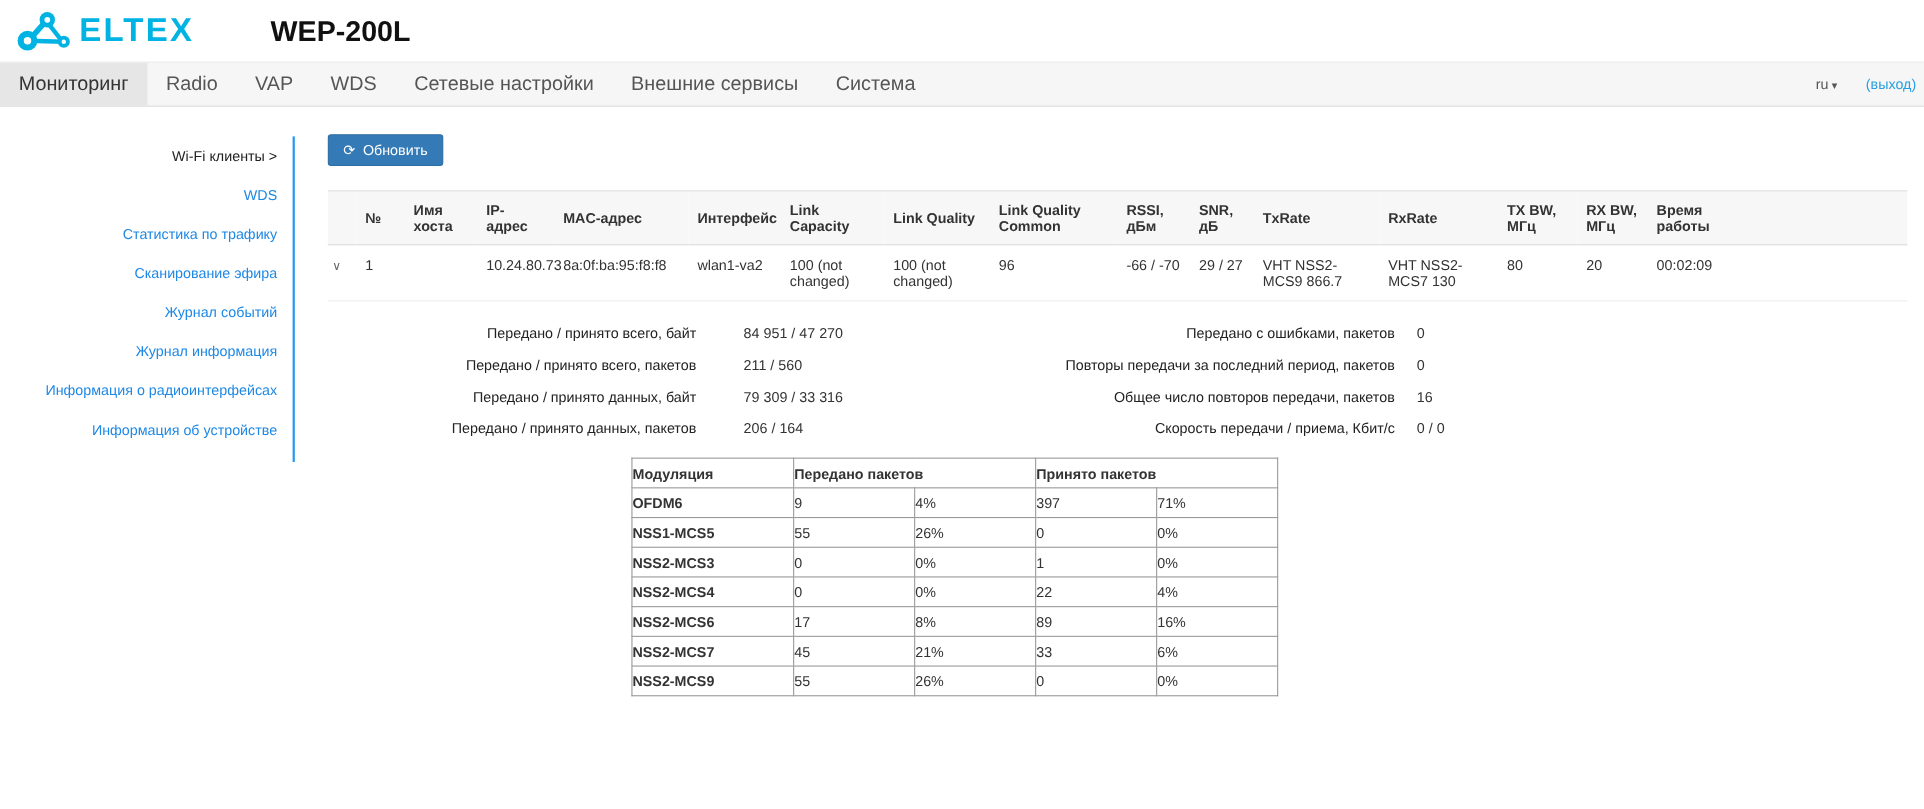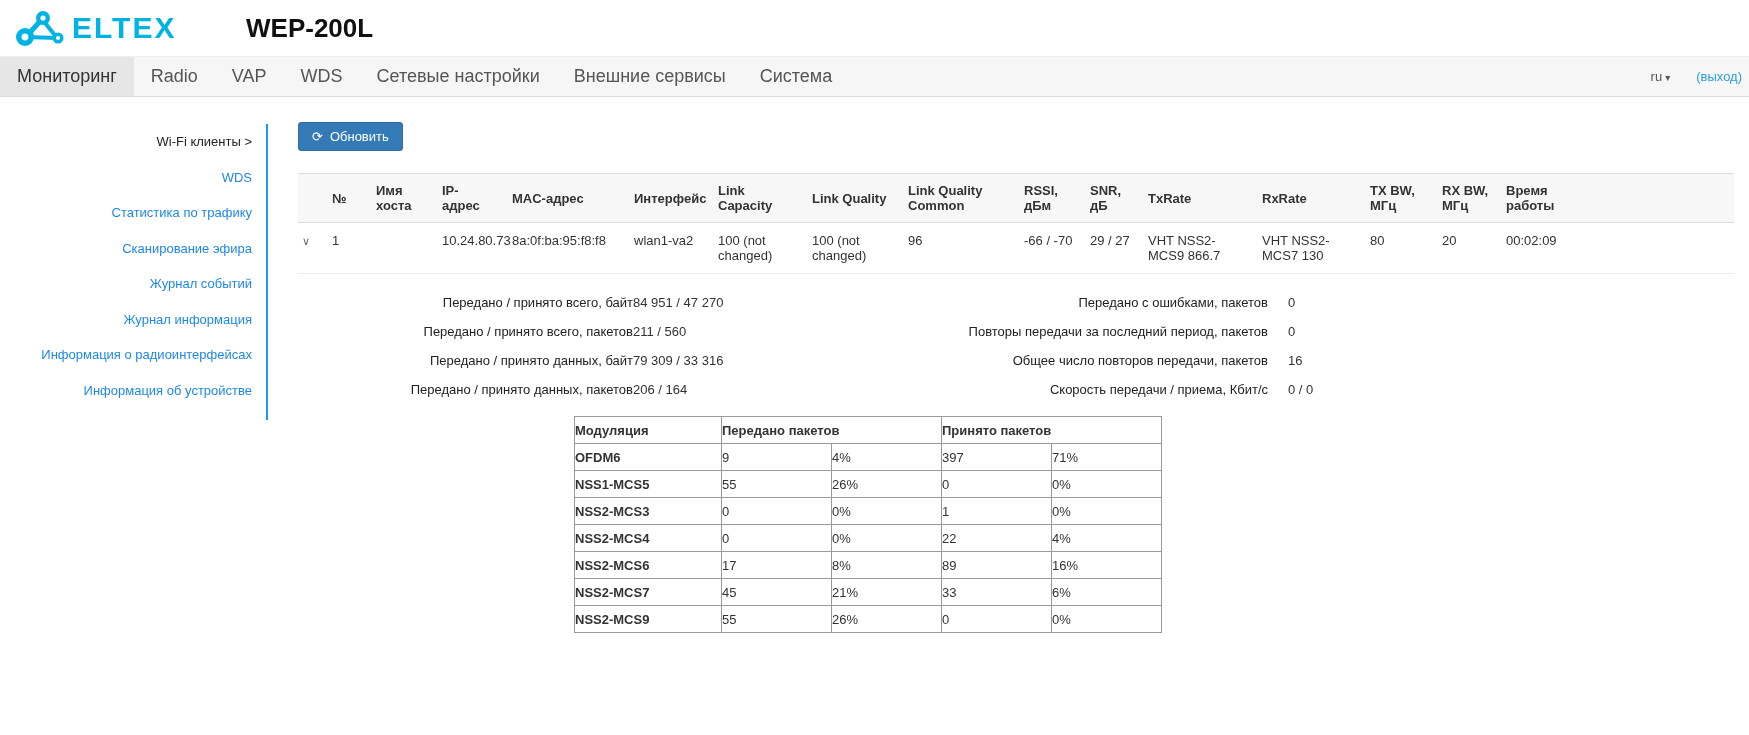--- a/index.html
+++ b/index.html
@@ -43,21 +43,21 @@
   .clients td { border-bottom:1px solid #eee; padding:10px 8px; vertical-align:top; font-size:13px; }
   .td-expander, .th-expander { padding-left:4px !important; }
   .chevron { color:#666; font-size:11px; cursor:pointer; }
 
   
   .details { display:flex; margin-top:14px; }
   .detail-col.left  { width:625px; flex:none; }
   .detail-col.right { width:720px; flex:none; }
   .detail-row { display:flex; padding:7px 0; align-items:baseline; }
   .detail-label { width:335px; flex:none; text-align:right; color:#222; }
-  .detail-col.left  .detail-value { }
+  .detail-col.left  .detail-value { margin-left:43px; }
   .detail-col.right .detail-label { width:345px; }
   .detail-col.right .detail-value { margin-left:20px; }
 
   
   table.mod { border-collapse:collapse; margin:12px 0 30px 276px; }
   .mod th, .mod td { border:1px solid #999; padding:5px 0; font-size:13px; text-align:left; height:27px; }
   .mod th { font-weight:bold; }
   .mod td.mod-name { font-weight:bold; }
   .mod col.c-name { width:147px; }
   .mod col.c-val  { width:110px; }

